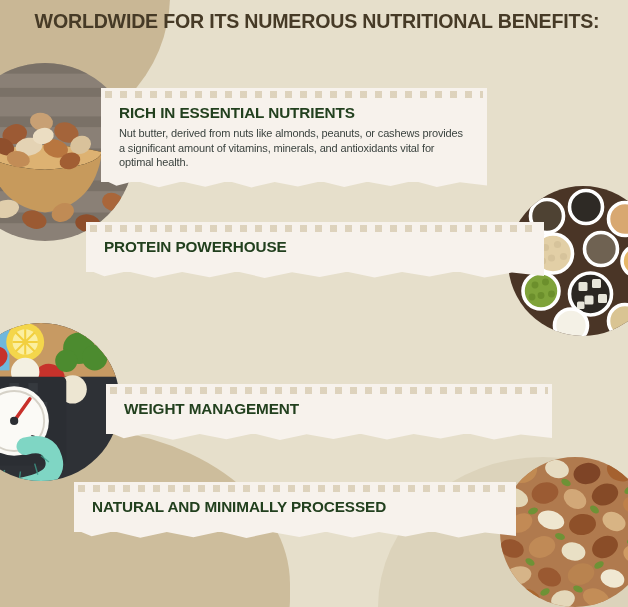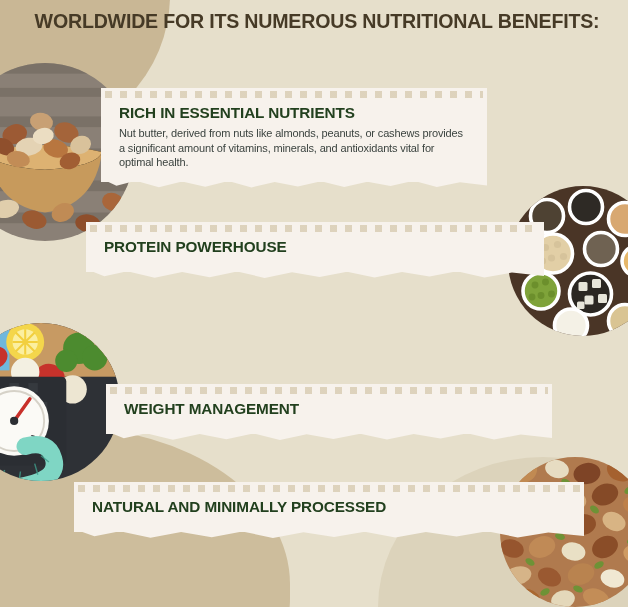--- a/index.html
+++ b/index.html
@@ -92,21 +92,21 @@
     height:12px;
     background:#F7F2EC;
     clip-path:polygon(0 0,4% 60%,9% 18%,15% 72%,21% 25%,27% 68%,33% 20%,
                       39% 74%,45% 28%,51% 66%,57% 22%,63% 70%,69% 26%,
                       75% 62%,81% 18%,87% 70%,93% 30%,100% 58%,100% 0);
   }
 
   #card-1 { left:101px; top:88px;  width:386px; }
   #card-2 { left:86px;  top:222px; width:458px; }
   #card-3 { left:106px; top:352px; width:446px;margin-top:32px; }
-  #card-4 { left:74px;  top:482px; width:510px; }
+  #card-4 { left:74px;  top:482px; width:442px; }
 
   .card-heading {
     color:#22401E;
     font-size:15.3px;
     font-weight:bold;
     letter-spacing:-0.1px;
     margin-bottom:4px;
   }
   .card-body {
     color:#3C4440;

